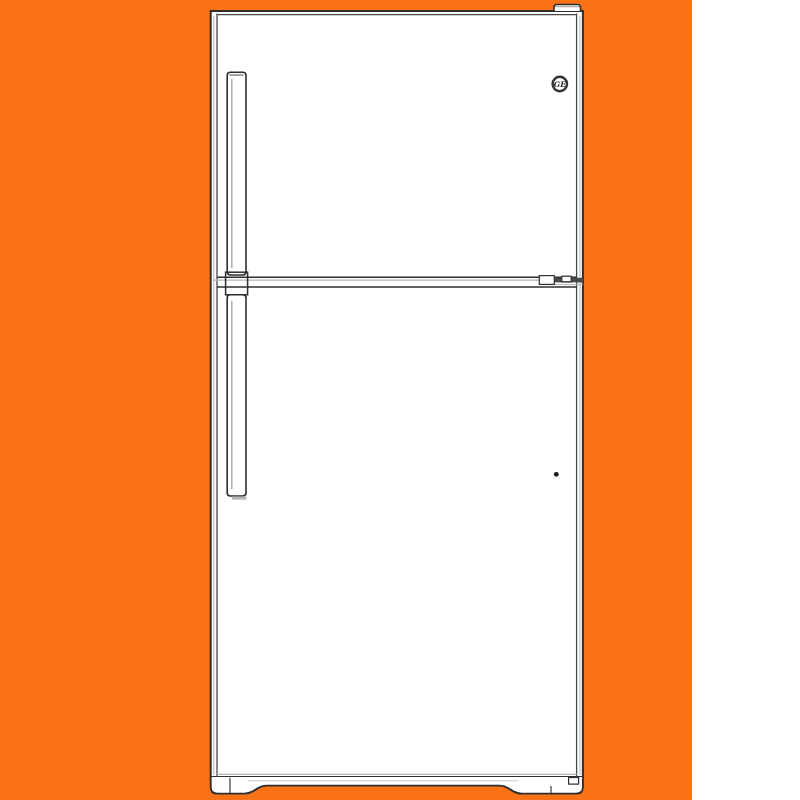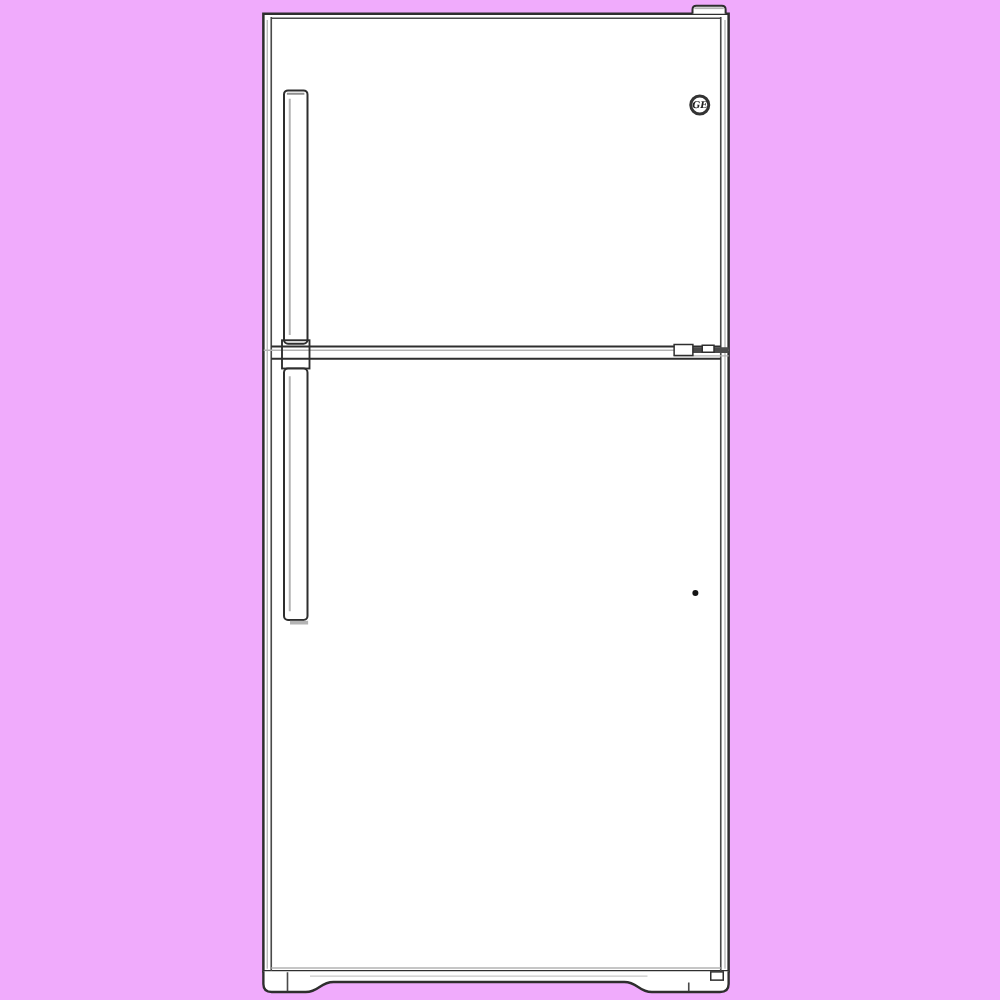--- a/index.html
+++ b/index.html
@@ -3,23 +3,23 @@
 <meta charset="utf-8">
 <style>
   html, body {
     margin: 0;
     padding: 0;
     background: #ffffff;
     font-family: "DejaVu Sans", "Liberation Sans", sans-serif;
   }
   .canvas {
     position: relative;
-    width: 800px;
+    width: 692px;
     height: 800px;
-    background: #f0abfc;
+    background: #f97316;
     overflow: hidden;
   }
   figure { margin: 0; }
   svg { display: block; }
 
   
   .ln-dark   { stroke: #2e2e2e; fill: none; }
   .ln-mid    { stroke: #4a4a4a; fill: none; }
   .ln-gray   { stroke: #b3b3b3; fill: none; }
   .ln-lgray  { stroke: #c9c9c9; fill: none; }

